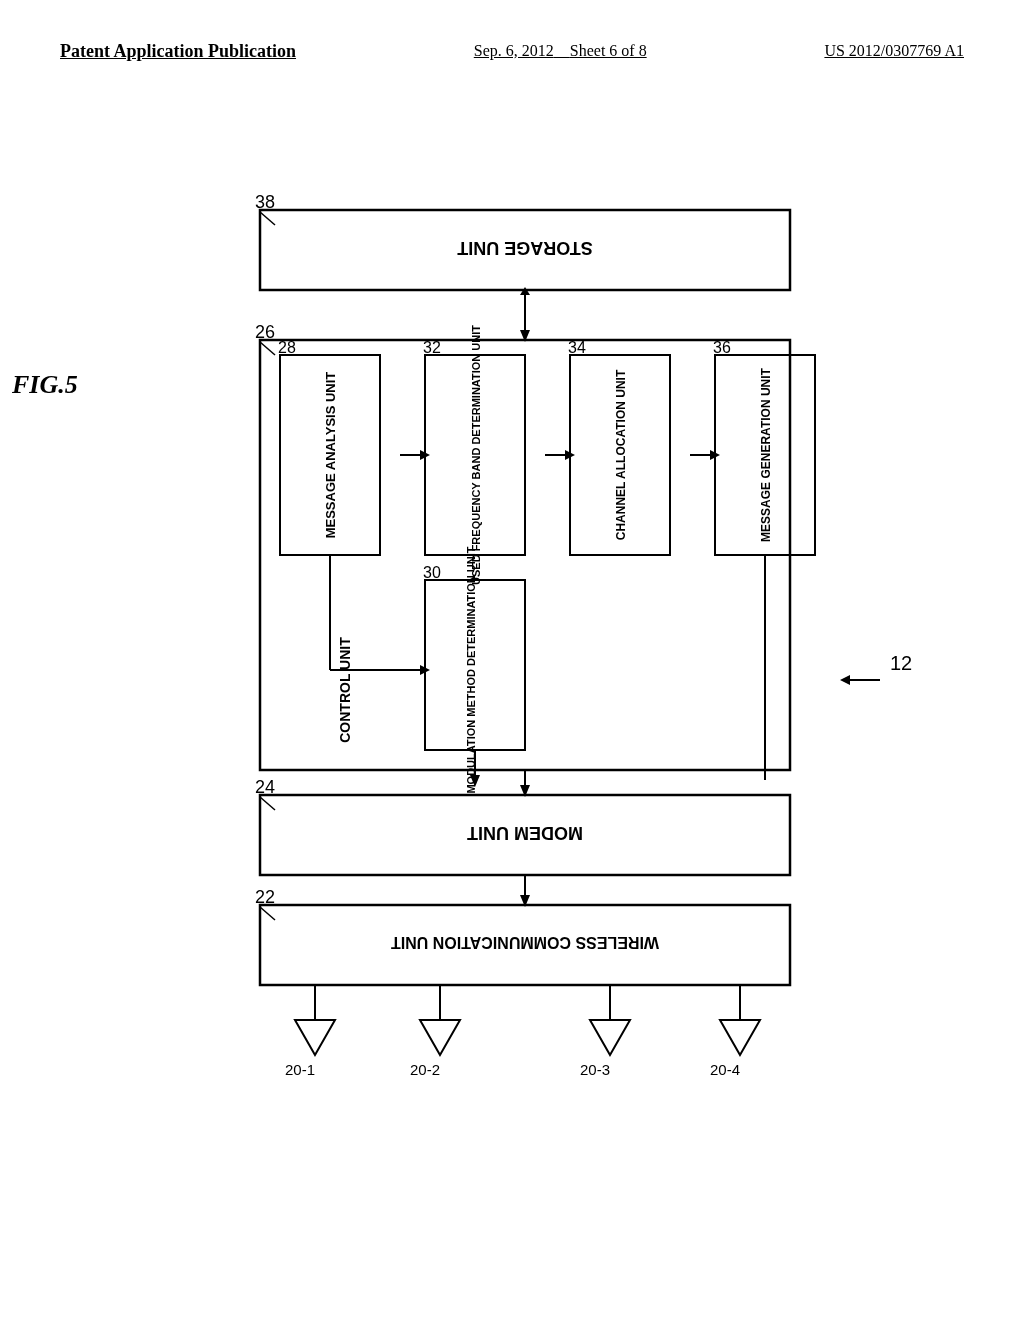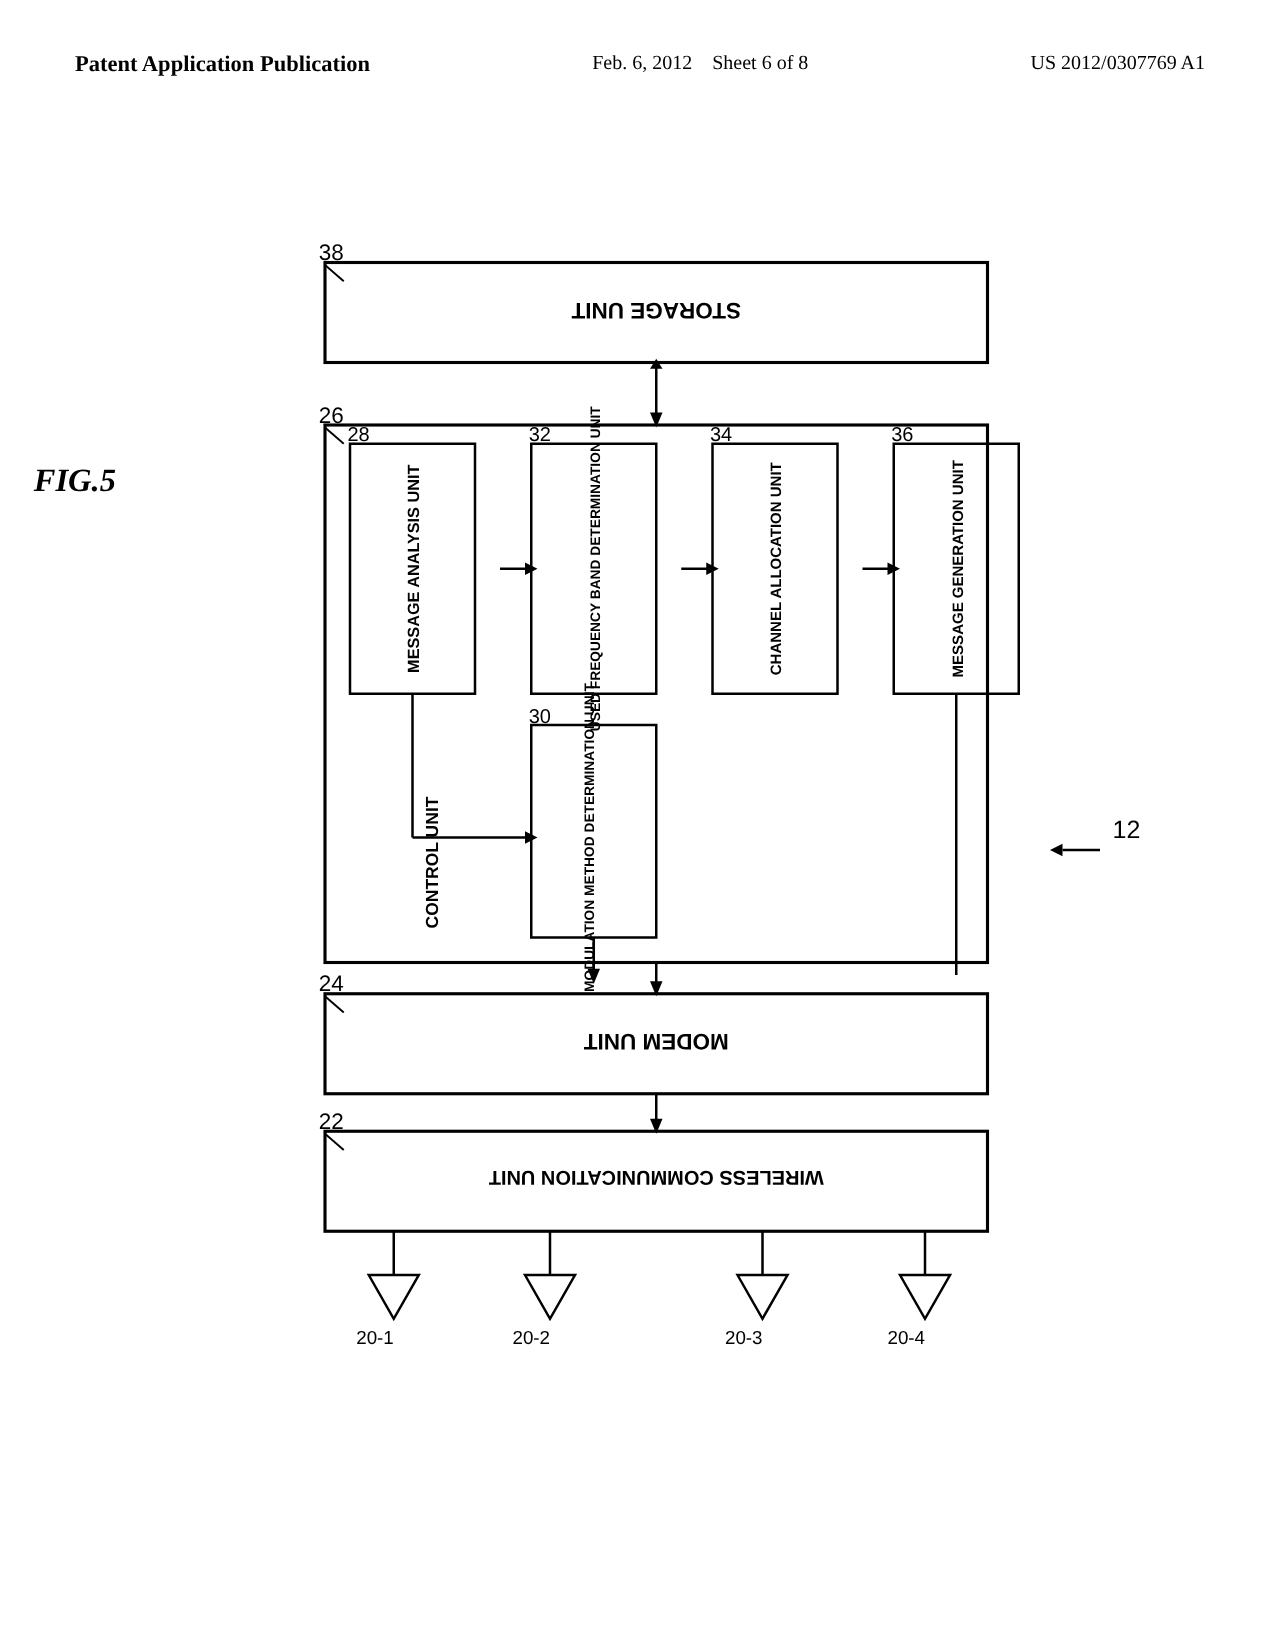--- a/index.html
+++ b/index.html
@@ -22,20 +22,21 @@
     
     .header {
       position: absolute;
       top: 40px;
       left: 0;
       right: 0;
       display: flex;
       justify-content: space-between;
       align-items: flex-start;
       padding: 0 60px;
+      text-decoration: underline;
     }
 
     .header-left {
       font-weight: bold;
       font-size: 18px;
       line-height: 1.3;
     }
 
     .header-center {
       font-size: 16px;
@@ -45,21 +46,21 @@
 
     .header-right {
       font-size: 16px;
       text-align: center;
       line-height: 1.4;
     }
 
     
     .fig-label {
       position: absolute;
-      left: 27px;
+      left: 12px;
       top: 370px;
       font-size: 26px;
       font-weight: bold;
       font-style: italic;
       transform: none;
     }
 
     
     .diagram-svg {
       position: absolute;
@@ -70,21 +71,21 @@
     }
   </style>
 </head>
 <body>
 
 <div class="page">
 
   <div class="header">
     <div class="header-left">Patent Application Publication</div>
     <div class="header-center">
-      <span>Feb. 6, 2012</span>&nbsp;&nbsp;&nbsp;
+      <span>Sep. 6, 2012</span>&nbsp;&nbsp;&nbsp;
       <span>Sheet 6 of 8</span>
     </div>
     <div class="header-right">US 2012/0307769 A1</div>
   </div>
 
   <div class="fig-label">FIG.5</div>
 
   <svg class="diagram-svg" viewBox="0 0 860 1100" xmlns="http://www.w3.org/2000/svg" style="position:absolute; top:130px; left:60px; width:900px; height:1100px;">
 
     <g transform="translate(50, 50)">

